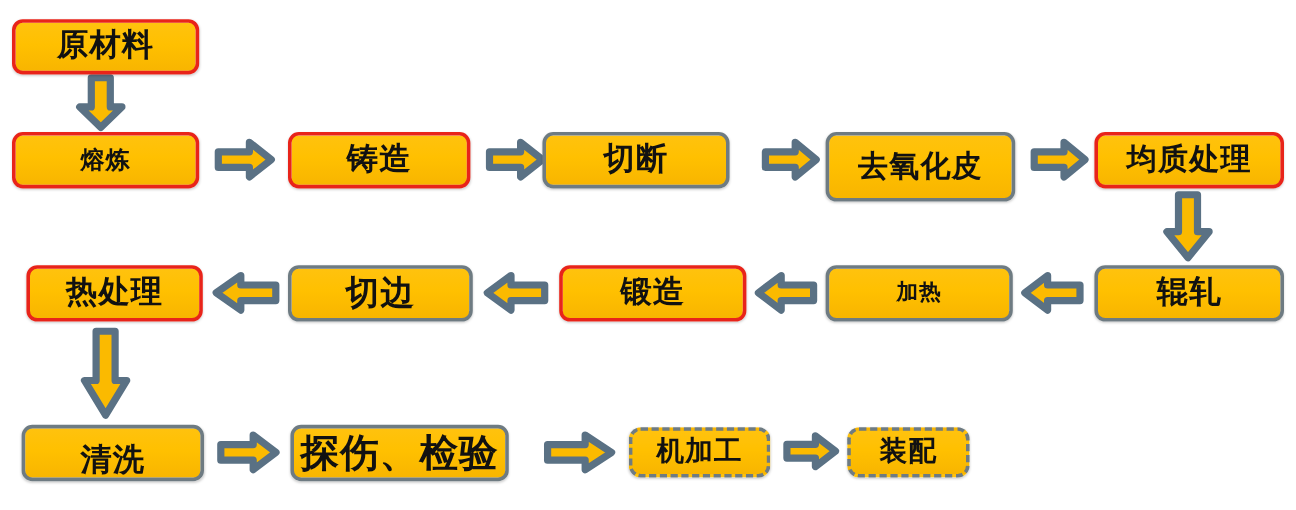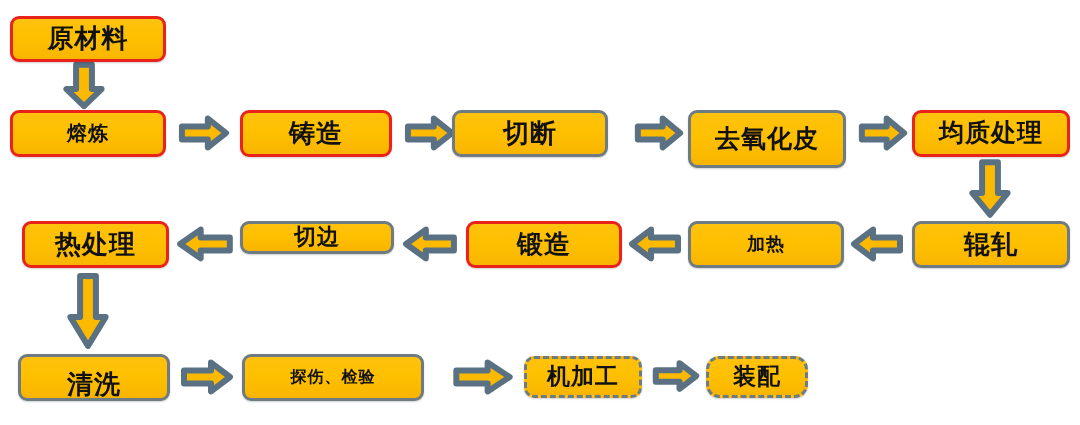--- a/index.html
+++ b/index.html
@@ -147,37 +147,37 @@
     </div>
     <div class="node gray" style="left: 688px; top: 110px; width: 158px; height: 58px; font-size: 25px;">
       <span class="label">去氧化皮</span>
     </div>
     <div class="node red" style="left: 912px; top: 110px; width: 158px; height: 47px; font-size: 25px;">
       <span class="label">均质处理</span>
     </div>
     <div class="node red" style="left: 10px; top: 221px; width: 147px; height: 47px; font-size: 26px; margin-left: 12px;">
       <span class="label">热处理</span>
     </div>
-    <div class="node gray" style="left: 240px; top: 221px; width: 154px; height: 33px; font-size: 22px;">
+    <div class="node gray" style="left: 240px; top: 221px; width: 154px; height: 47px; font-size: 28px;">
       <span class="label">切边</span>
     </div>
     <div class="node red" style="left: 466px; top: 221px; width: 156px; height: 47px; font-size: 26px;">
       <span class="label">锻造</span>
     </div>
     <div class="node gray" style="left: 688px; top: 221px; width: 156px; height: 47px; font-size: 18px;">
       <span class="label">加热</span>
     </div>
     <div class="node gray" style="left: 912px; top: 221px; width: 158px; height: 47px; font-size: 26px;">
       <span class="label">辊轧</span>
     </div>
     <div class="node gray" style="left: 18px; top: 354px; width: 152px; height: 47px; font-size: 26px; align-items: flex-end;">
       <span class="label">清洗</span>
     </div>
-    <div class="node gray" style="left: 242px; top: 354px; width: 182px; height: 47px; font-size: 16px;">
+    <div class="node gray" style="left: 242px; top: 354px; width: 182px; height: 47px; font-size: 32px;">
       <span class="label">探伤、检验</span>
     </div>
     <div class="node dashed" style="left: 524px; top: 356px; width: 118px; height: 42px; font-size: 23px; align-items: center;">
       <span class="label">机加工</span>
     </div>
-    <div class="node dashed" style="left: 706px; top: 356px; width: 102px; height: 42px; font-size: 23px; border-radius: 13px;">
+    <div class="node dashed" style="left: 706px; top: 356px; width: 102px; height: 42px; font-size: 23px;">
       <span class="label">装配</span>
     </div>
   </div>
 
 </body></html>

